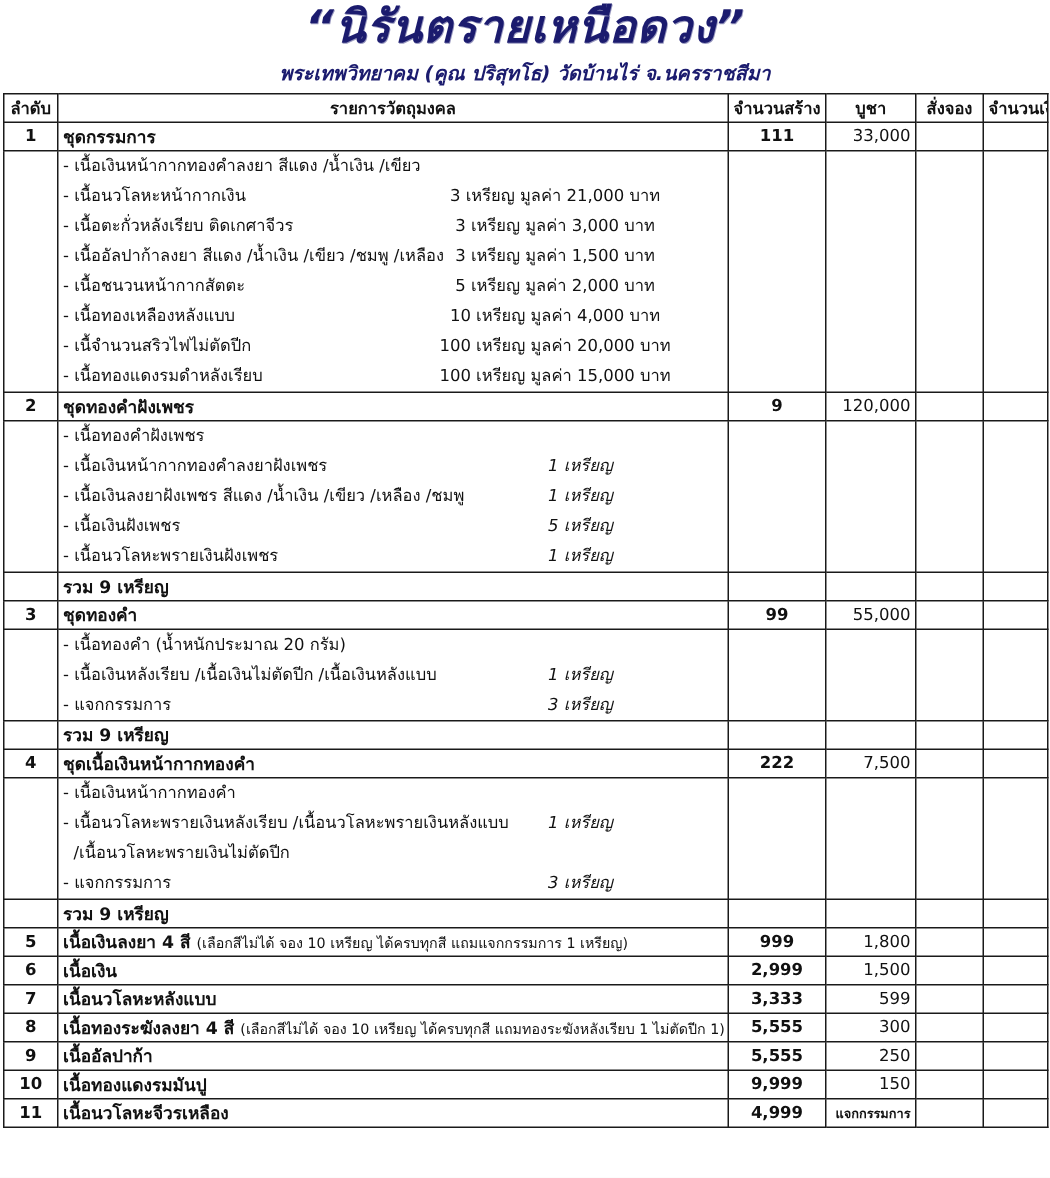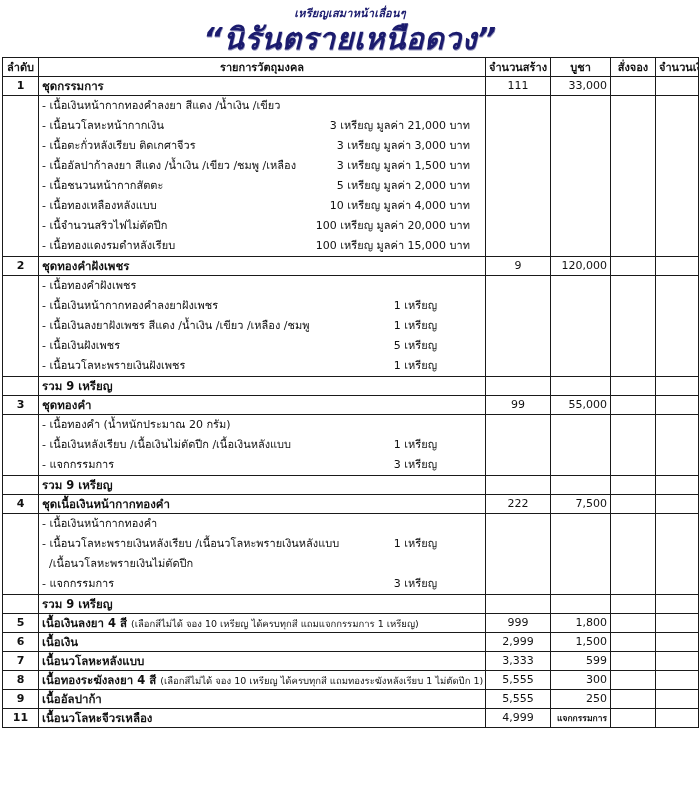--- a/index.html
+++ b/index.html
@@ -50,49 +50,49 @@
   col.c-order  { width: 45px; }
   col.c-amount { width: 43px; }
 
   table.main th {
     font-weight: bold; 
     height: 19px; font-size: 11px;
   }
   tr.main-row td { height: 19px; }
   tr.main-row .name-cell { font-weight: bold; font-size: 11.5px; }
   .num-cell  { text-align: center; font-weight: bold; }
-  .made-cell { text-align: center; font-weight: normal; }
+  .made-cell { text-align: center; font-weight: bold; }
   .price-cell{ text-align: right; font-weight: normal; }
   .price-cell.small-label { font-size: 8.5px; font-weight: bold; }
   .note-text { font-weight: normal; font-size: 9.5px; }
 
   tr.detail-row td { vertical-align: top; }
   .dline {
     display: flex; align-items: baseline;
     height: 20px; line-height: 20px;
     font-size: 11px; white-space: nowrap; flex-direction: column;
   }
   .dline .dname { flex: 0 0 auto; }
   .dline .dname.indent { padding-left: 7px; }
-  .dline .dqty { margin-left: auto; text-align: right; }
+  .dline .dqty { margin-left: auto; text-align: center; }
   .dqty.wide   { width: 200px; margin-right: 12px; }
-  .dqty.narrow { width: 100px; margin-right: 45px; }
+  .dqty.narrow { width: 100px; margin-right: 45px; font-style: italic; }
 
   tr.total-row td {
     height: 19px; font-weight: bold; font-size: 11.5px;
   }
 </style>
 </head>
 <body>
 
 <div class="page">
 
   <div class="doc-header">
-    <div class="hdr-line1">เหรียญเสมาหน้าเลื่อนๆ</div>
     <div class="hdr-title">“นิรันตรายเหนือดวง”</div>
+    <div class="hdr-line3">พระเทพวิทยาคม (คูณ ปริสุทโธ) วัดบ้านไร่ จ.นครราชสีมา</div>
   </div>
 
   <table class="main">
     <colgroup>
       <col class="c-no">
         <col class="c-name">
         <col class="c-made">
       <col class="c-price">
         <col class="c-order">
         <col class="c-amount">
@@ -314,20 +314,28 @@
         </tr>
         <tr class="main-row">
           <td class="num-cell">9</td>
           <td class="name-cell"><span>เนื้ออัลปาก้า</span></td>
           <td class="made-cell">5,555</td>
           <td class="price-cell">250</td>
           <td></td>
           <td></td>
         </tr>
         <tr class="main-row">
+          <td class="num-cell">10</td>
+          <td class="name-cell"><span>เนื้อทองแดงรมมันปู</span></td>
+          <td class="made-cell">9,999</td>
+          <td class="price-cell">150</td>
+          <td></td>
+          <td></td>
+        </tr>
+        <tr class="main-row">
           <td class="num-cell">11</td>
           <td class="name-cell"><span>เนื้อนวโลหะจีวรเหลือง</span></td>
           <td class="made-cell">4,999</td>
           <td class="price-cell small-label">แจกกรรมการ</td>
           <td></td>
           <td></td>
         </tr>
       </tbody>
   </table>
 

